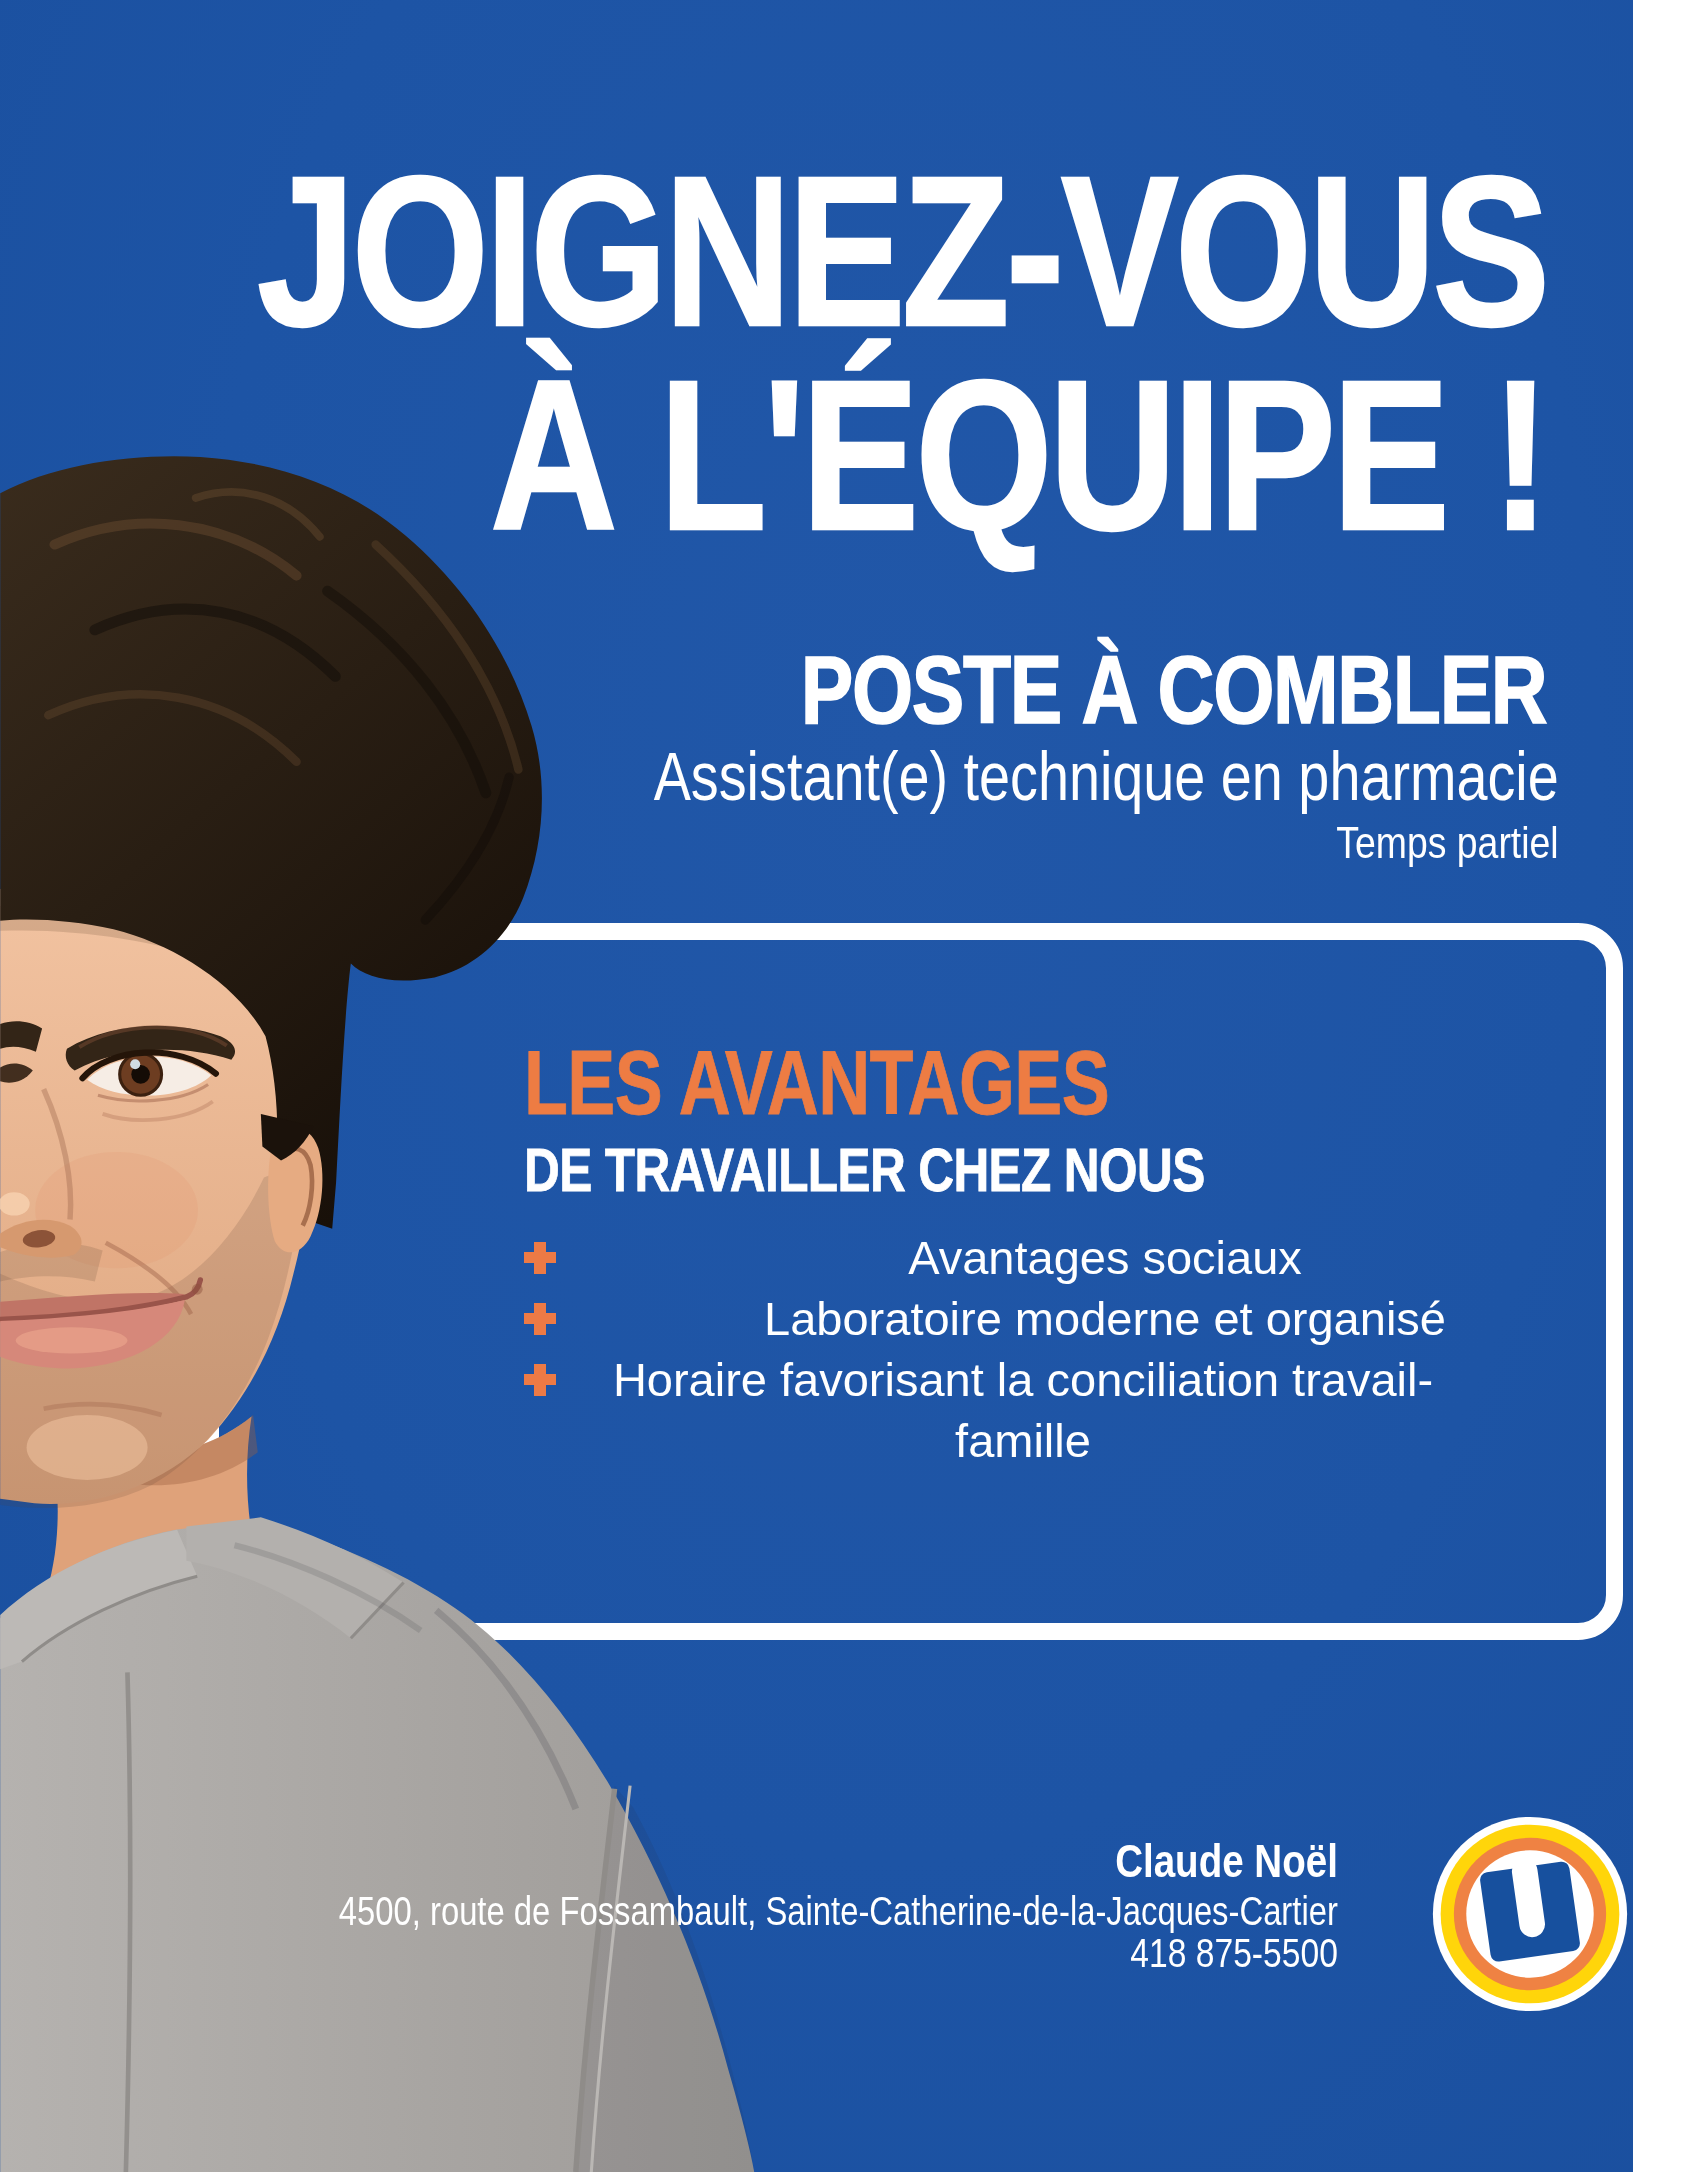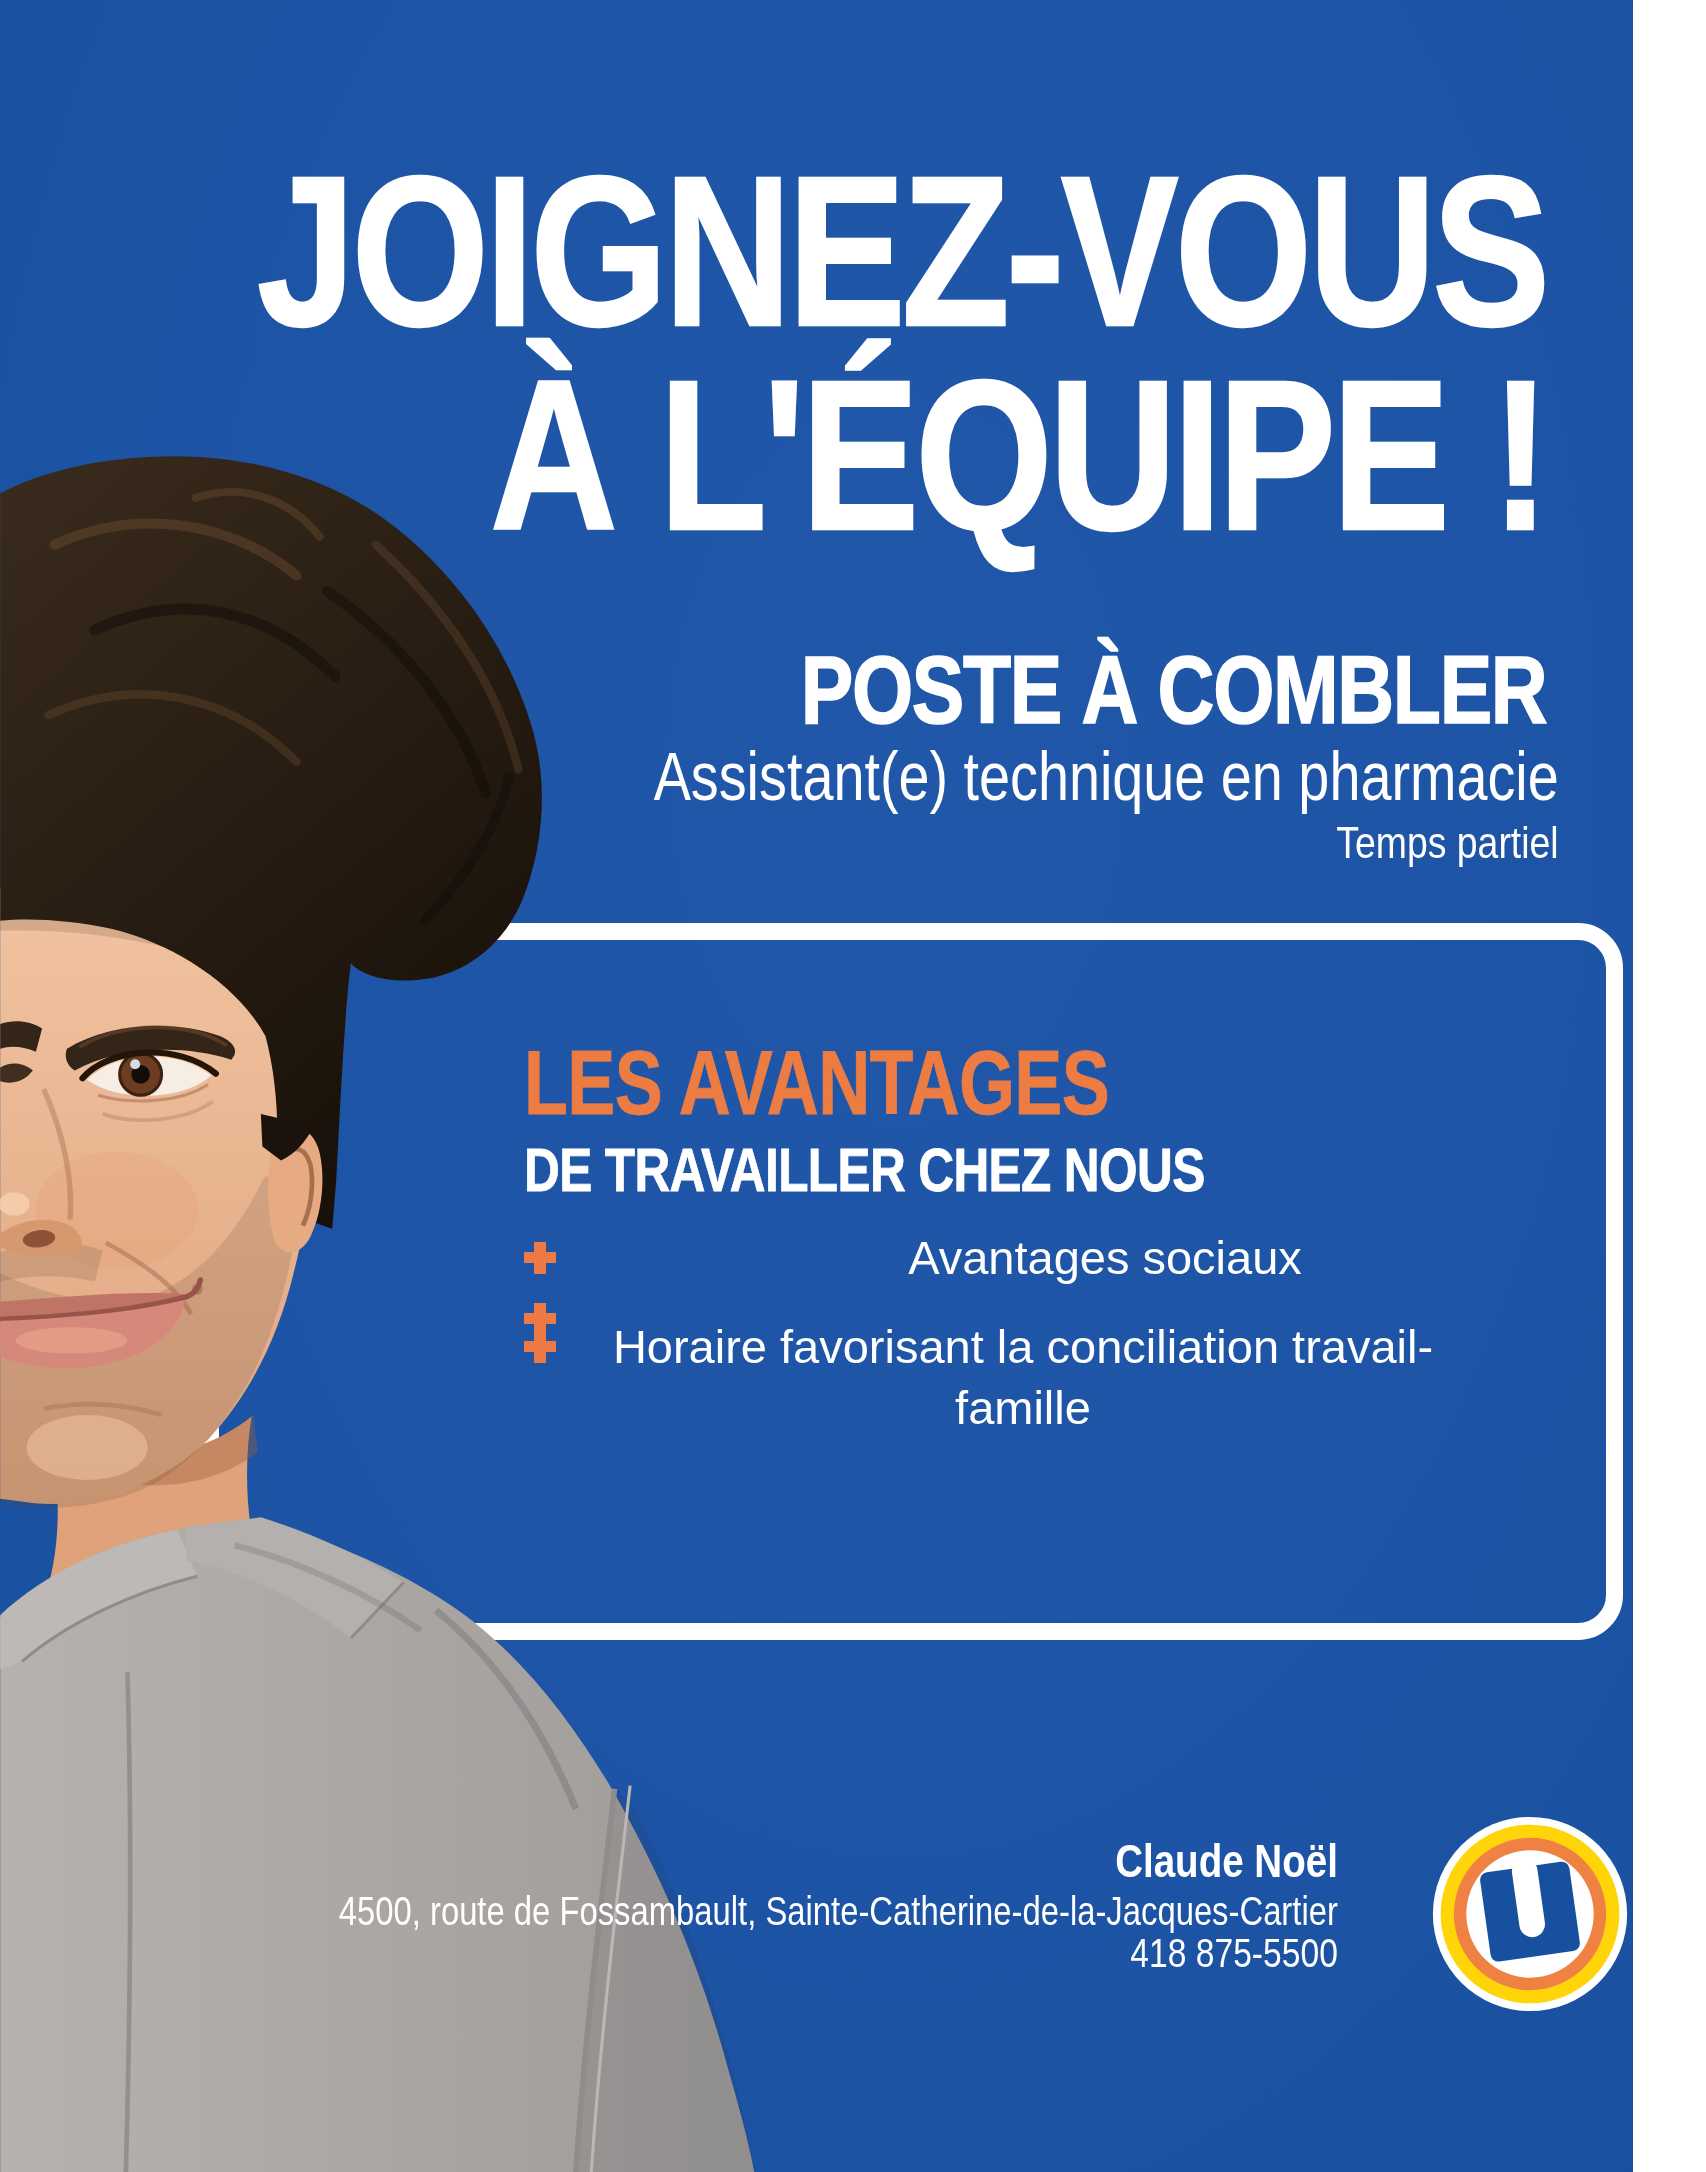--- a/index.html
+++ b/index.html
@@ -30,21 +30,21 @@
   .benefits-heading{position:absolute;left:524px;top:1038px;color:#ed7c43;font-weight:700;
     font-size:90px;line-height:90px;letter-spacing:-0.8px;transform:scaleX(0.80);
     transform-origin:0 50%;-webkit-text-stroke:0.8px #ed7c43;white-space:nowrap;z-index:3;}
   .benefits-subheading{position:absolute;left:524px;top:1137px;color:#ffffff;font-weight:700;
     font-size:62px;line-height:65px;letter-spacing:-0.8px;transform:scaleX(0.80);
     transform-origin:0 50%;-webkit-text-stroke:0.8px #fff;white-space:nowrap;z-index:3;}
   .benefits-list{position:absolute;left:524px;top:1227px;width:1109px;margin:0;padding:0;
     list-style:none;z-index:3;}
   .benefits-list li{position:relative;padding-left:53px;color:#ffffff;font-size:47px;
     line-height:61px;white-space:nowrap;text-align:center;}
-  .benefits-list li:last-child{white-space:normal;max-width:892px;margin-top:28px;}
+  .benefits-list li:last-child{white-space:normal;max-width:892px;}
   .plus{position:absolute;left:0;top:14.7px;width:32px;height:32px;}
   .plus::before{content:"";position:absolute;left:10px;top:0;width:11.6px;height:32px;
     background:#ed7a45;}
   .plus::after{content:"";position:absolute;left:0;top:10px;width:32px;height:11.6px;
     background:#ed7a45;}
 
   
   .contact{position:absolute;right:295px;top:1837px;text-align:right;color:#fff;z-index:3;}
   .contact .name{display:block;font-weight:700;font-size:47px;line-height:47px;
     transform:scaleX(0.82);transform-origin:100% 50%;white-space:nowrap;}
@@ -156,20 +156,24 @@
   <ul class="benefits-list">
     <li>
       <span class="plus"></span>
       <span>Avantages sociaux</span>
     </li>
     <li>
       <span class="plus"></span>
     </li>
     <li>
       <span class="plus"></span>
+      <span>Laboratoire moderne et organisé</span>
+    </li>
+    <li>
+      <span class="plus"></span>
       <span>Horaire favorisant la conciliation travail-famille</span>
     </li>
   </ul>
 
   <div class="contact">
     <span class="name">Claude Noël</span>
     <span class="addr">4500, route de Fossambault, Sainte-Catherine-de-la-Jacques-Cartier</span>
     <span class="phone">418 875-5500</span>
   </div>
 

